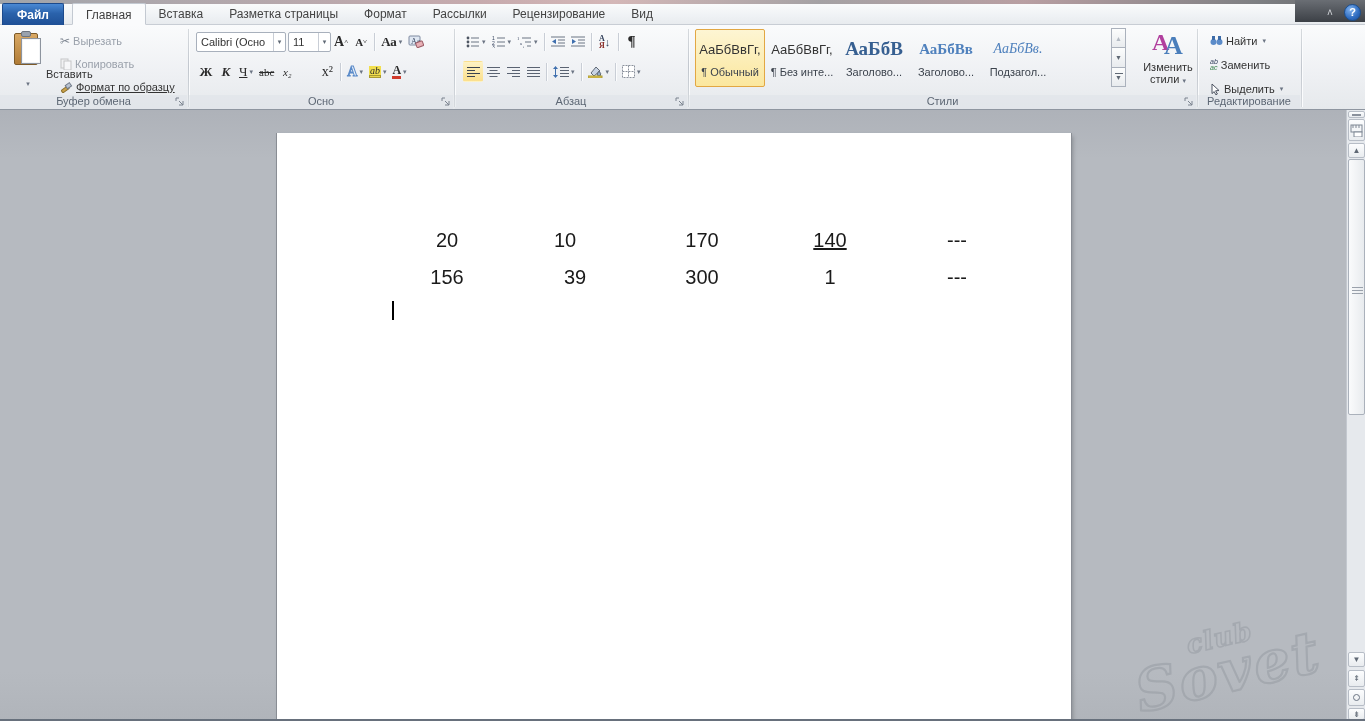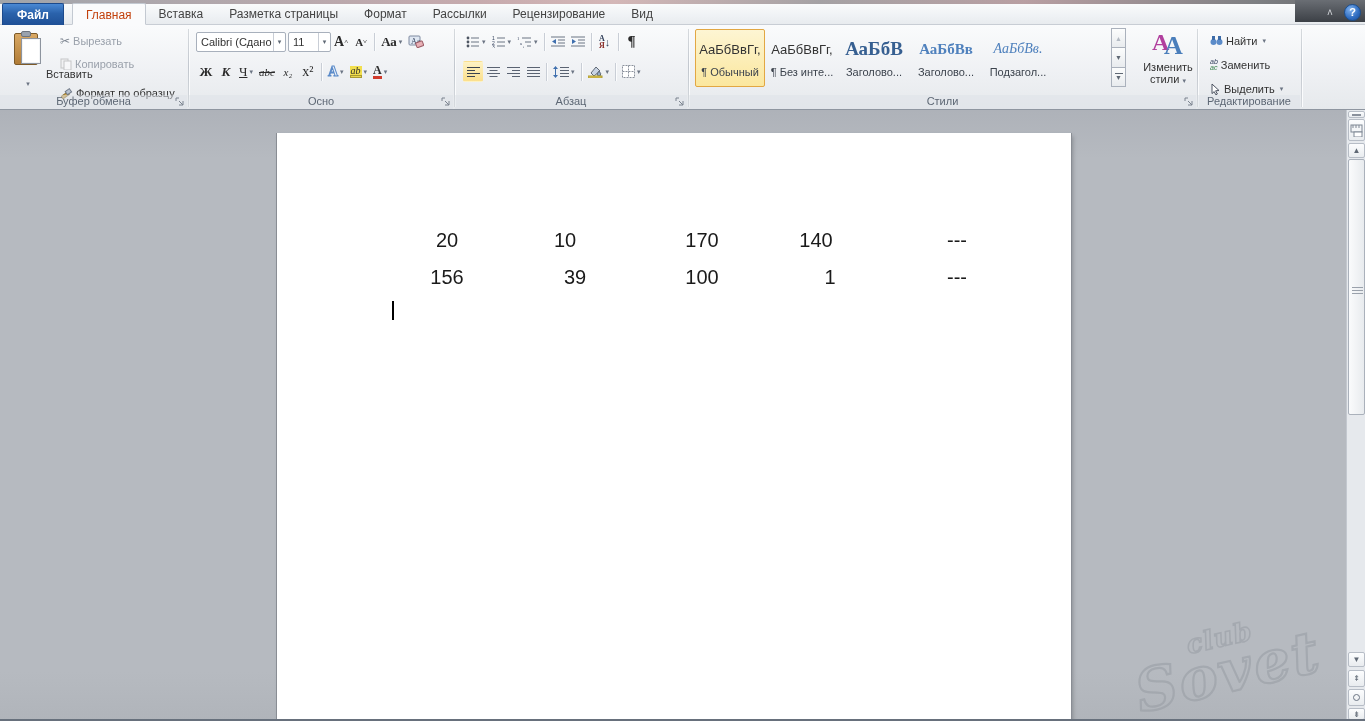--- a/index.html
+++ b/index.html
@@ -18,21 +18,21 @@
   .chrome-btns { position:absolute; right:4px; top:4px; display:flex; gap:6px; align-items:center; z-index:5; }
   .collapse-btn { width:16px; height:14px; color:#d6d9dd; font-size:10px; line-height:13px; text-align:center; }
   .help-btn { width:17px; height:17px; border-radius:50%; background:radial-gradient(circle at 35% 30%,#7fb2ef,#2f6cc0 60%,#1c4f9a);
     border:1px solid #1a4e8f; color:#fff; font-weight:bold; font-size:11px; line-height:15px; text-align:center; }
 
   .tabs { position:absolute; left:2px; top:3px; display:flex; align-items:flex-end; height:22px; z-index:4; }
   .tab-file { background:linear-gradient(#4a89d4,#2a62ab 45%,#1f5096); border:1px solid #1c4a8c; border-bottom:none;
     color:#fff; font-weight:bold; padding:4px 14px 4px 14px; height:22px; border-radius:2px 2px 0 0; margin-right:8px; font-size:12px; }
   .tab { padding:4px 13px; color:#444; font-size:12px; height:22px; }
   .tab.active { background:#fafbfc; border:1px solid #c3c9d1; border-bottom:1px solid #fafbfc;
-    border-radius:2px 2px 0 0; color:#c2410c; }
+    border-radius:2px 2px 0 0; color:#404040; }
 
   
   .ribbon { position:absolute; left:0; top:25px; width:1365px; height:85px;
     background:linear-gradient(#fafbfc,#eef0f3 60%,#e6e9ec);
     border-bottom:1px solid #8f96a0; }
   .group { position:absolute; top:0; height:84px; }
   .group::after { content:""; position:absolute; right:0; top:4px; bottom:2px; width:1px;
     background:linear-gradient(#d6dade,#c2c7ce,#d6dade); box-shadow:1px 0 0 #fbfcfd; }
   .group-label { position:absolute; bottom:0; left:0; right:2px; height:14px; text-align:center;
     color:#5d6774; font-size:11px; line-height:13px; background:rgba(222,226,231,.5); }
@@ -141,21 +141,21 @@
       </div>
       <div class="sbtn grayed" style="margin-top:2px;">
         <span class="ico">
           <svg width="12" height="12">
               <rect x="1" y="1" width="7" height="9" fill="#eef1f4" stroke="#8a919c"></rect>
               <rect x="4" y="3" width="7" height="9" fill="#fff" stroke="#8a919c"></rect>
             </svg>
         </span>
         <span>Копировать</span>
       </div>
-      <div class="sbtn" style="margin-top:8px;">
+      <div class="sbtn" style="margin-top:2px;text-decoration:underline;">
         <span class="ico">
           <svg width="13" height="13">
               <rect x="1" y="8" width="8" height="3" rx="1" fill="#caa24a" stroke="#8a6d2a" transform="rotate(-35 5 9)"></rect>
               <rect x="6" y="4" width="5" height="4" fill="#b9c3d1" stroke="#717a88" transform="rotate(-35 8 6)"></rect>
             </svg>
         </span>
         <span>Формат по образцу</span>
       </div>
     </div>
     <div class="group-label">Буфер обмена</div>
@@ -163,21 +163,21 @@
       <svg width="10" height="10">
           <path d="M1 4 V1 H4" stroke="#7a828e" fill="none"></path>
           <path d="M4 4 L8 8 M8 4 V8 H4" stroke="#7a828e" fill="none"></path>
         </svg>
     </div>
   </div>
 
   <div class="group" style="left:189px;width:266px;">
     <div class="btn-row" style="position:absolute;left:7px;top:6px;">
       <div class="combo" style="width:90px;">
-        <span class="val">Calibri (Сдано</span>
+        <span class="val">Calibri (Осно</span>
         <span class="arrow">▾</span>
       </div>
       <div class="combo" style="width:43px;margin-left:2px;">
         <span class="val">11</span>
         <span class="arrow">▾</span>
       </div>
       <div class="glyph-btn" style="font-weight:bold;font-size:14px;">
         <span>А</span>
           <span style="font-size:7px;vertical-align:super;">˄</span>
       </div>
@@ -197,24 +197,24 @@
           </svg>
       </div>
     </div>
     <div class="btn-row" style="position:absolute;left:7px;top:36px;">
       <div class="glyph-btn" style="font-weight:bold;">Ж</div>
       <div class="glyph-btn" style="font-style:italic;font-weight:bold;">К</div>
       <div class="glyph-btn dd">
           <span style="text-decoration:underline;">Ч</span>
         </div>
       <div class="glyph-btn" style="font-size:11px;">
-          <span style="text-decoration:line-through;font-style:italic;">abc</span>
+          <span style="text-decoration:line-through;">abc</span>
         </div>
       <div class="glyph-btn" style="font-style:italic;font-size:11px;">x₂</div>
-      <div class="glyph-btn" style="font-size:14px;">x²</div>
+      <div class="glyph-btn" style="font-size:14px;margin-left:20px;">x²</div>
       <div class="vsep"></div>
       <div class="glyph-btn dd">
         <span style="font-weight:bold;font-size:14px;color:#eaf1fa;-webkit-text-stroke:1px #5b8bc9;">А</span>
       </div>
       <div class="glyph-btn dd">
         <span style="display:inline-block;">
           <span style="display:block;font-size:10px;font-style:italic;background:#f2df4e;padding:0 1px;line-height:9px;">ab</span>
           <span style="display:block;height:3px;background:linear-gradient(#f6e770,#d9c32f);border:1px solid #a99a33;"></span>
         </span>
       </div>
@@ -471,27 +471,27 @@
     <div class="group-label">Редактирование</div>
   </div>
 </div>
 
 <div class="workspace">
   <div class="page">
     <div class="doc-row" style="top:96px;">
       <span class="doc-cell" style="left:170px;">20</span>
       <span class="doc-cell" style="left:288px;">10</span>
       <span class="doc-cell" style="left:425px;">170</span>
-      <span class="doc-cell" style="left:539px;">140</span>
+      <span class="doc-cell" style="left:553px;text-decoration:underline;">140</span>
       <span class="doc-cell" style="left:680px;">---</span>
     </div>
     <div class="doc-row" style="top:133px;">
       <span class="doc-cell" style="left:170px;">156</span>
       <span class="doc-cell" style="left:298px;">39</span>
-      <span class="doc-cell" style="left:425px;">100</span>
+      <span class="doc-cell" style="left:425px;">300</span>
       <span class="doc-cell" style="left:553px;">1</span>
       <span class="doc-cell" style="left:680px;">---</span>
     </div>
     <div class="caret"></div>
   </div>
 
   <div class="watermark">
     <div class="wm1">club</div>
     <div class="wm2">Sovet</div>
   </div>

